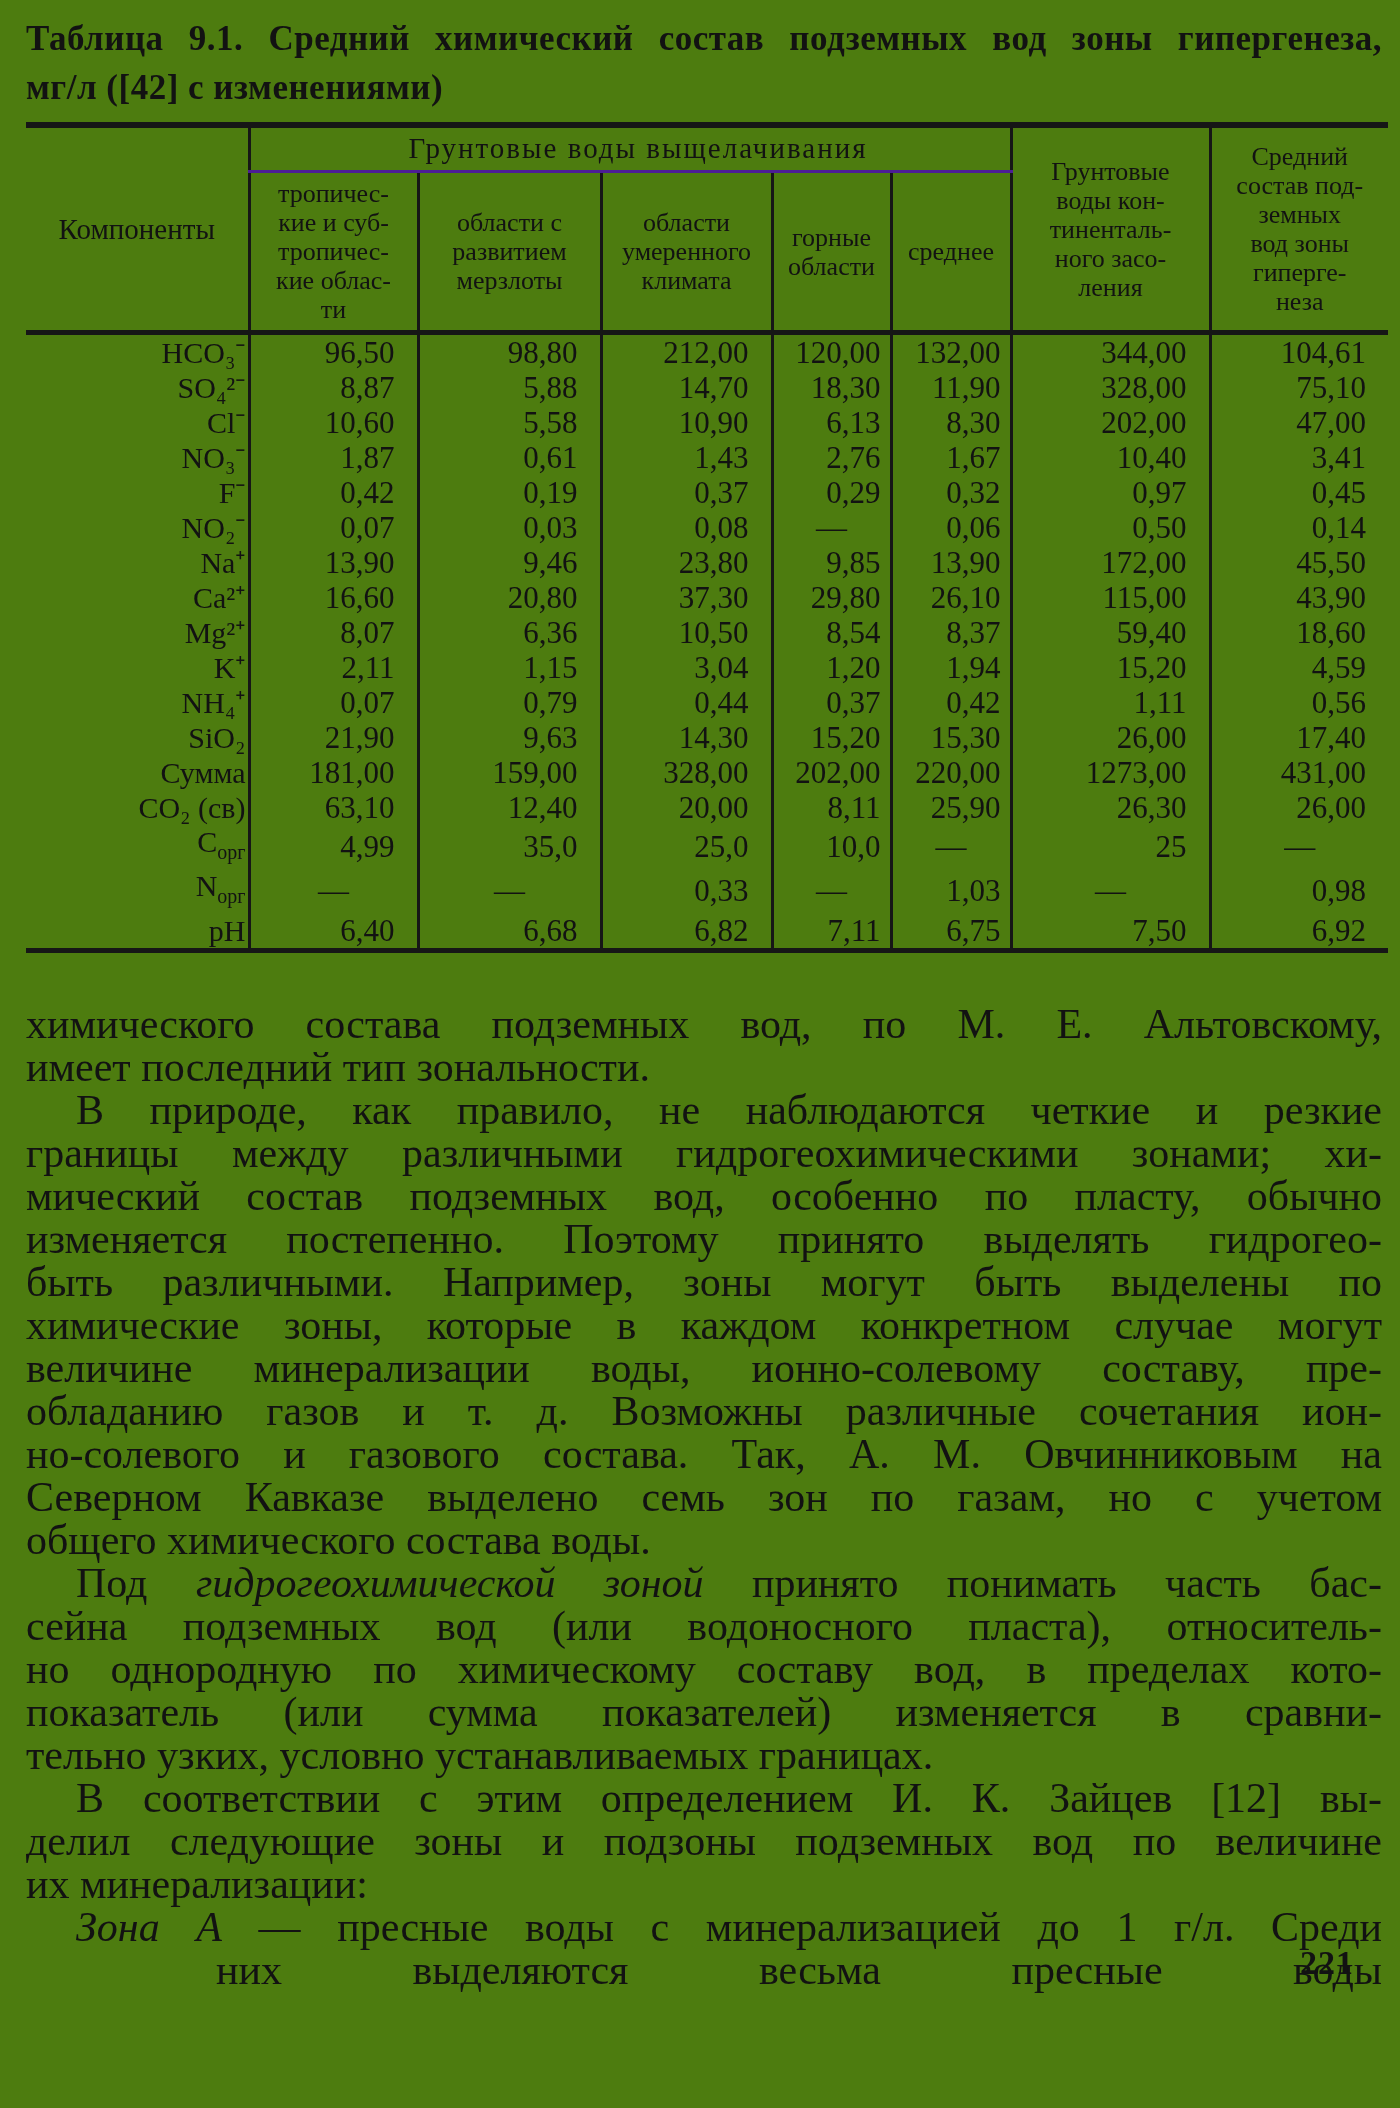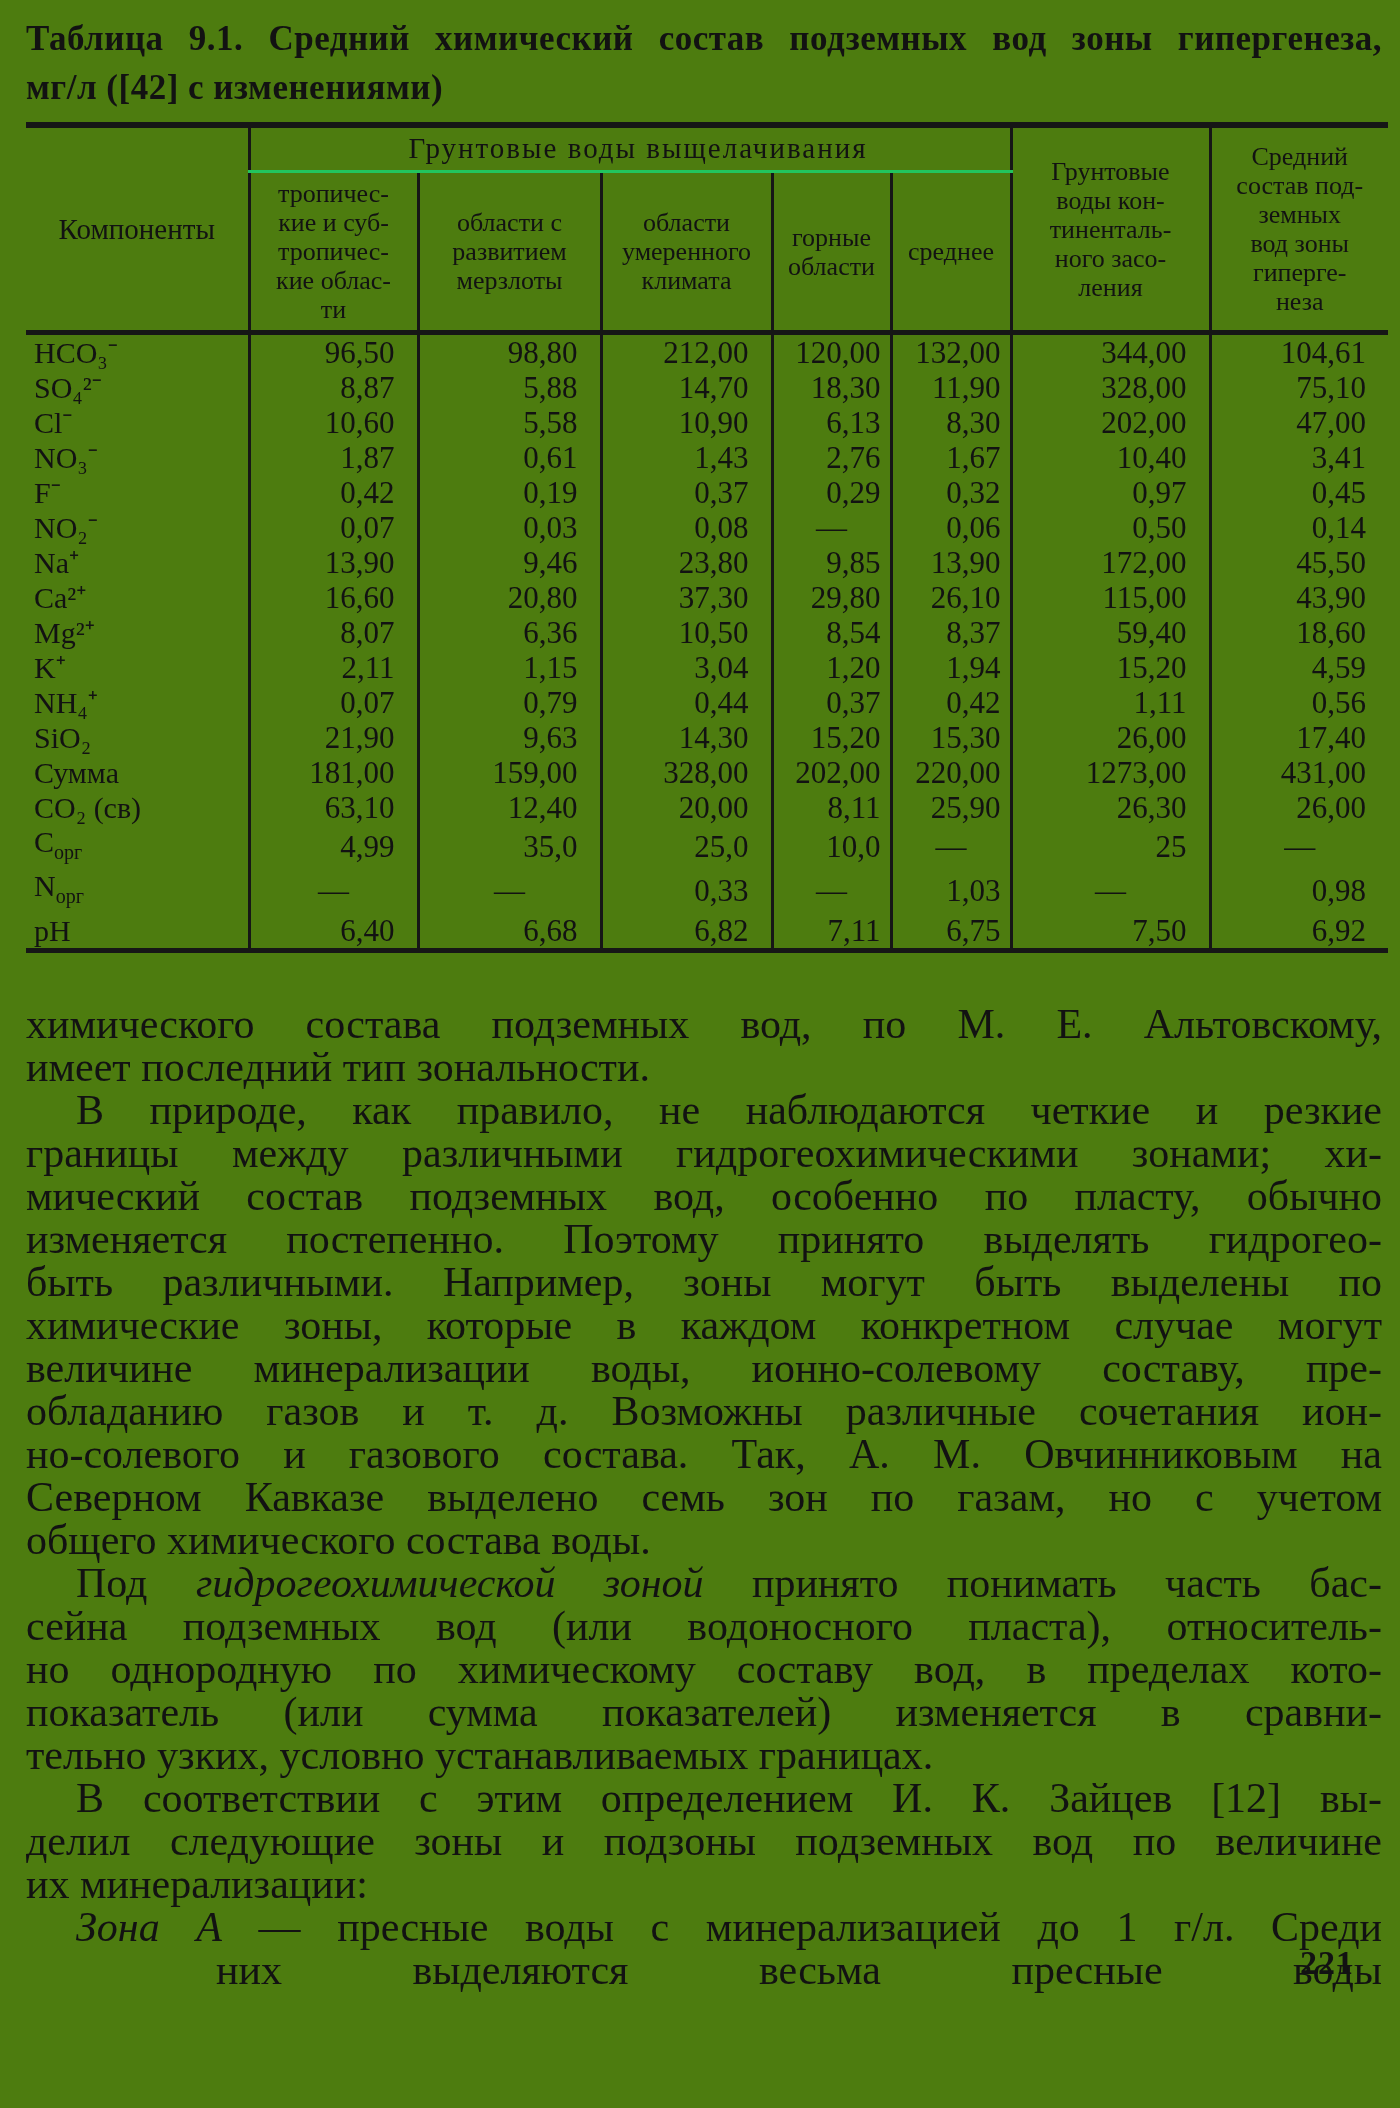--- a/index.html
+++ b/index.html
@@ -9,28 +9,28 @@
   
   .tbl-title{font-weight:bold;font-size:35px;line-height:49px;letter-spacing:.5px;}
   .tbl-title .l1{text-align:justify;text-align-last:justify;}
   
   .datatable{width:1362px;border-collapse:collapse;table-layout:fixed;margin-top:10px;
              border-top:6px solid #161616;border-bottom:5px solid #161616;}
   .datatable th,.datatable td{border-left:3px solid #161616;}
   .datatable .nb{border-left:none;}
   .datatable thead th{font-weight:normal;font-size:27px;line-height:30px;text-align:center;
              vertical-align:middle;padding:6px 2px;border-bottom:5px solid #161616;}
-  .datatable thead th.group-th{font-size:29px;letter-spacing:2px;border-bottom:3px solid #22c55e;
+  .datatable thead th.group-th{font-size:29px;letter-spacing:2px;border-bottom:3px solid #4c1d95;
              padding:5px 0 7px 16px;white-space:nowrap;}
   .datatable thead th.sub{white-space:pre-line;font-size:26px;line-height:29px;}
   .datatable thead th.comp-h{font-size:29px;}
   .datatable tbody td{font-size:31px;line-height:34px;height:35px;text-align:right;
              padding:0 22px 0 4px;}
   .datatable tbody td:nth-child(5),.datatable tbody td:nth-child(6){padding-right:9px;}
-  .datatable tbody td.comp{text-align:left;padding:0 2px 0 8px;font-size:30px;}
+  .datatable tbody td.comp{text-align:right;padding:0 2px 0 8px;font-size:30px;}
   .datatable tbody td.comp sub{font-size:20px;}
   .datatable tbody td.dash{text-align:center;padding-right:4px;}
   
   .bodytext{margin-top:50px;font-size:42px;width:1356px;}
   .bodytext .line{line-height:43px;height:43px;text-align:justify;text-align-last:justify;
              white-space:normal;overflow:visible;}
   .bodytext .line.last{text-align-last:left;}
   .bodytext .line.first{padding-left:50px;}
   .bodytext .line.hang{padding-left:190px;}
   .bodytext em{font-style:italic;}

